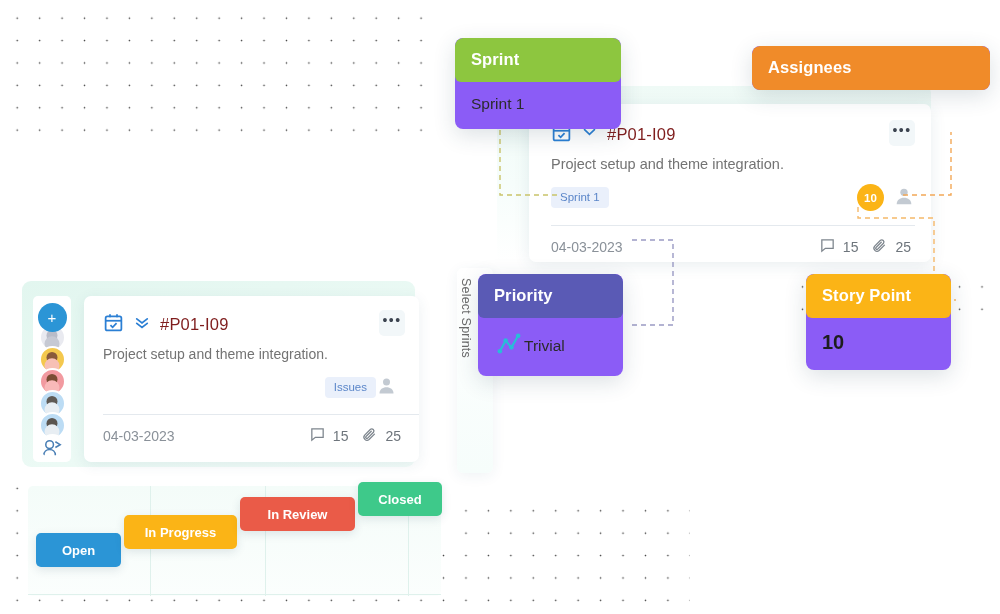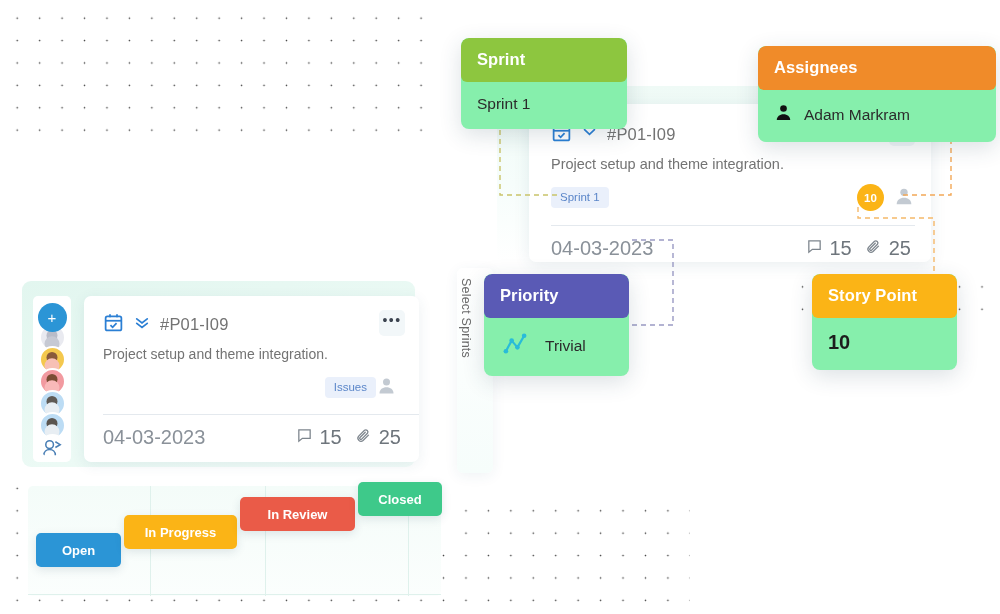--- a/index.html
+++ b/index.html
@@ -18,26 +18,25 @@
     background-size: 22.45px 22.4px;
     background-position: 6px 7px;
     z-index: 0;
   }
   
   .wash { position: absolute; background: #ffffff; z-index: 1; }
 
   
   .popcard {
     position: absolute;
-    background: #86efac;
+    background: #8b5cf6;
     border-radius: 8px;
     box-shadow: 0 6px 22px rgba(40,70,90,.16);
     z-index: 30;
     overflow: hidden;
-    margin-left: 6px;
   }
   .popcard .pophead {
     padding: 12px 16px 13px 16px;
     color: #ffffff;
     font-weight: bold;
     font-size: 16.5px;
     border-radius: 8px 8px 6px 6px;
     letter-spacing: .1px;
   }
   .popcard .popbody {
@@ -53,21 +52,21 @@
   #sprint-card { left: 455px; top: 38px; width: 166px; }
   #sprint-card .pophead { background: #8dc63f; }
 
   
   #assignees-card { left: 752px; top: 46px; width: 238px; }
   #assignees-card .pophead { background: #f08b29; }
 
   
   #priority-card { left: 478px; top: 274px; width: 145px; }
   #priority-card .pophead { background: #5a5ab5; }
-  #priority-card .popbody { padding-left: 18px; gap: 16px; }
+  #priority-card .popbody { padding-left: 18px; gap: 1px; }
 
   
   #storypoint-card { left: 806px; top: 274px; width: 145px; }
   #storypoint-card .pophead { background: #fbb416; }
   #storypoint-card .popbody { font-size: 20px; font-weight: bold; color: #1d1d1d; }
 
   
   #main-panel {
     position: absolute;
     left: 497px; top: 86px; width: 434px; height: 176px;
@@ -77,33 +76,33 @@
   }
   #main-card {
     position: absolute;
     left: 529px; top: 104px; width: 402px; height: 158px;
     background: #ffffff;
     border-radius: 7px;
     box-shadow: 0 3px 16px rgba(40,90,110,.10);
     z-index: 10;
   }
   .card-head { display: flex; align-items: center; gap: 9px; padding: 18px 20px 0 22px; }
-  .ticket-id { font-size: 16.5px; color: #737373; letter-spacing: .2px; }
+  .ticket-id { font-size: 16.5px; color: #7f1d1d; letter-spacing: .2px; }
   .card-desc { color: #737373; font-size: 14.5px; padding: 9px 22px 0 22px; }
   .card-meta { display: flex; align-items: center; padding: 12px 16px 0 22px; }
   .tag-chip {
     background: #eaf0fb; color: #5b86c9;
     font-size: 11.5px; border-radius: 4px;
     padding: 4px 9px 5px 9px;
   }
   .card-divider { height: 1px; background: #e4e9ee; margin: 14px 16px 0 22px; }
   .card-foot {
     display: flex; align-items: center; justify-content: space-between;
     padding: 11px 20px 0 22px;
-    font-size: 20px; color: #8a9199;
+    font-size: 14px; color: #8a9199;
   }
   .foot-stats { display: flex; align-items: center; gap: 7px; color: #6e757c; }
   .dots-btn {
     position: absolute;
     background: #f2f7f9; border-radius: 5px;
     width: 26px; height: 26px;
     display: flex; align-items: center; justify-content: center;
     letter-spacing: 1.4px; color: #3c4450; font-size: 14px;
     line-height: 6px; padding-bottom: 6px;
   }
@@ -388,29 +387,20 @@
 
 <div class="popcard" id="sprint-card">
   <div class="pophead">Sprint</div>
   <div class="popbody">
     <span>Sprint 1</span>
   </div>
 </div>
 
 <div class="popcard" id="assignees-card">
   <div class="pophead">Assignees</div>
-  <div class="popbody">
-    <span>
-      <svg width="19" height="19" viewBox="0 0 24 24" fill="#111111">
-        <circle cx="12" cy="7" r="4.2"></circle>
-        <path d="M3.5 21.5c0-4.6 3.8-7.4 8.5-7.4s8.5 2.8 8.5 7.4z"></path>
-      </svg>
-    </span>
-    <span>Adam Markram</span>
-  </div>
 </div>
 
 <div class="popcard" id="priority-card">
   <div class="pophead">Priority</div>
   <div class="popbody">
     <span>
       <svg width="27" height="25" viewBox="0 0 28 26" fill="none" stroke="#29bcd8" stroke-width="2.3" stroke-linecap="round" stroke-linejoin="round">
         <polyline points="4,21 10,10 16,17 23,5"></polyline>
         <circle cx="4" cy="21" r="2.4" fill="#29bcd8" stroke="none"></circle>
         <circle cx="10" cy="10" r="2.4" fill="#29bcd8" stroke="none"></circle>

